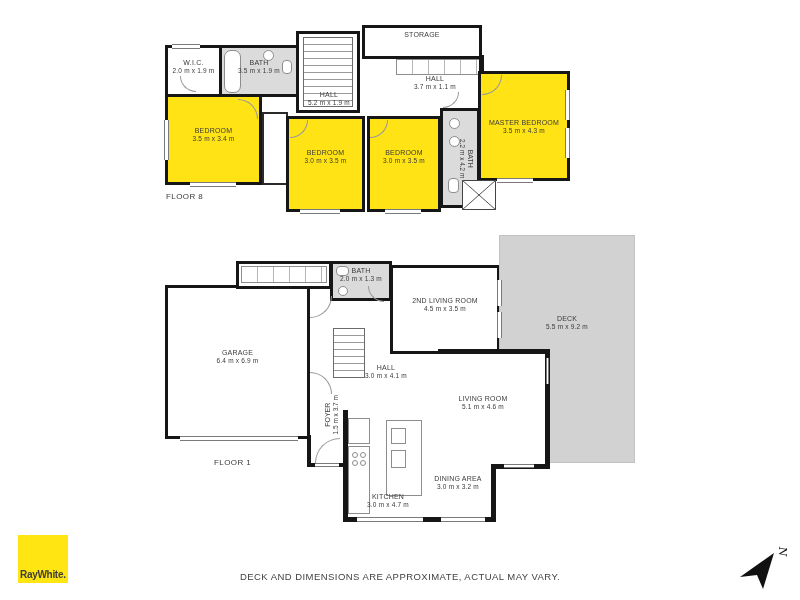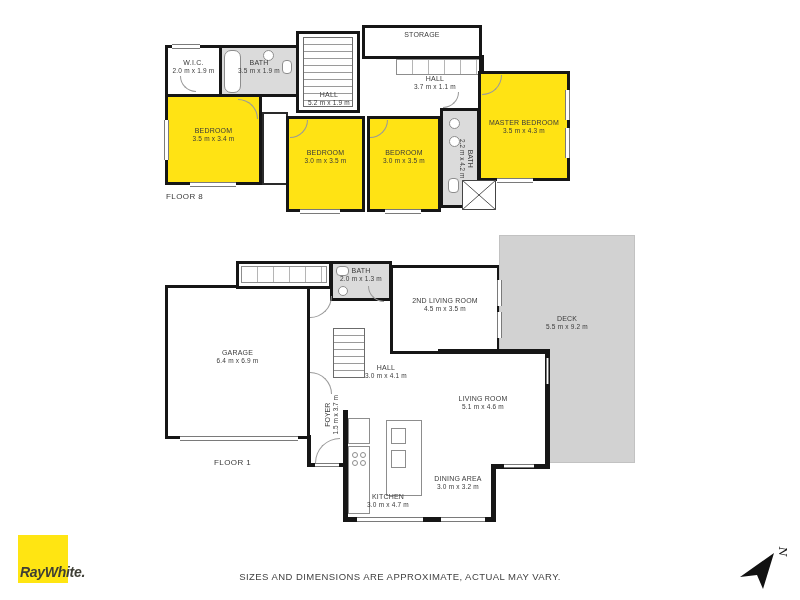--- a/index.html
+++ b/index.html
@@ -33,22 +33,22 @@
   .arc-tl { border-right:none; border-bottom:none; border-radius:100% 0 0 0; }
   .arc-tr { border-left:none;  border-bottom:none; border-radius:0 100% 0 0; }
   .arc-bl { border-right:none; border-top:none;    border-radius:0 0 0 100%; }
   .arc-br { border-left:none;  border-top:none;    border-radius:0 0 100% 0; }
   .fixture { position:absolute; border:1px solid #8d8d8d; background:#fff; }
   .tub { border-radius:7px; }
   .sink { border-radius:50%; }
   .footer-text { position:absolute; left:0; top:571px; width:100%; text-align:center;
     font-size:9.5px; letter-spacing:.45px; color:#3f3f3f; }
   .logo { position:absolute; left:18px; top:535px; width:50px; height:48px; }
-  .logo span { position:absolute; left:2px; bottom:3px; font-size:14px; font-weight:bold;
-    font-style:italic; letter-spacing:-.3px; color:#3e3e35; }
+  .logo span { position:absolute; left:2px; bottom:3px; font-size:10px; font-weight:bold;
+    letter-spacing:-.3px; color:#3e3e35; }
   .compass { position:absolute; left:738px; top:545px; width:52px; height:46px; }
   .compass .nletter { position:absolute; right:2px; top:0; font-family:"DejaVu Serif",serif;
     font-style:italic; font-size:11px; color:#1a1a1a; transform:rotate(90deg); }
 </style>
 </head>
 <body>
 
 <div id="canvas">
 
   <div class="room" style="left: 165px; top: 45px; width: 57px; height: 52px; border-color: rgb(22, 22, 22);"></div>
@@ -217,21 +217,21 @@
   </div>
   <div class="rlabel" style="left:348px;top:492px;width:80px;">
     <span class="rname">KITCHEN</span>
     <span class="rdims">3.0 m x 4.7 m</span>
   </div>
   <div class="floorlabel" style="left:166px;top:458px;margin-left:48px;">FLOOR 1</div>
 
   <div class="logo" style="background: rgb(255, 229, 18);">
     <span>RayWhite.</span>
   </div>
-  <div class="footer-text">SIZES AND DIMENSIONS ARE APPROXIMATE, ACTUAL MAY VARY.</div>
+  <div class="footer-text">DECK AND DIMENSIONS ARE APPROXIMATE, ACTUAL MAY VARY.</div>
 
   <div class="compass">
     <svg width="40" height="42" style="position:absolute;left:0;top:4px;">
       <path d="M36 4 L2 28 L19 26 L25 40 Z" fill="#111"></path>
     </svg>
     <span class="nletter">N</span>
   </div>
 
 </div>
 

